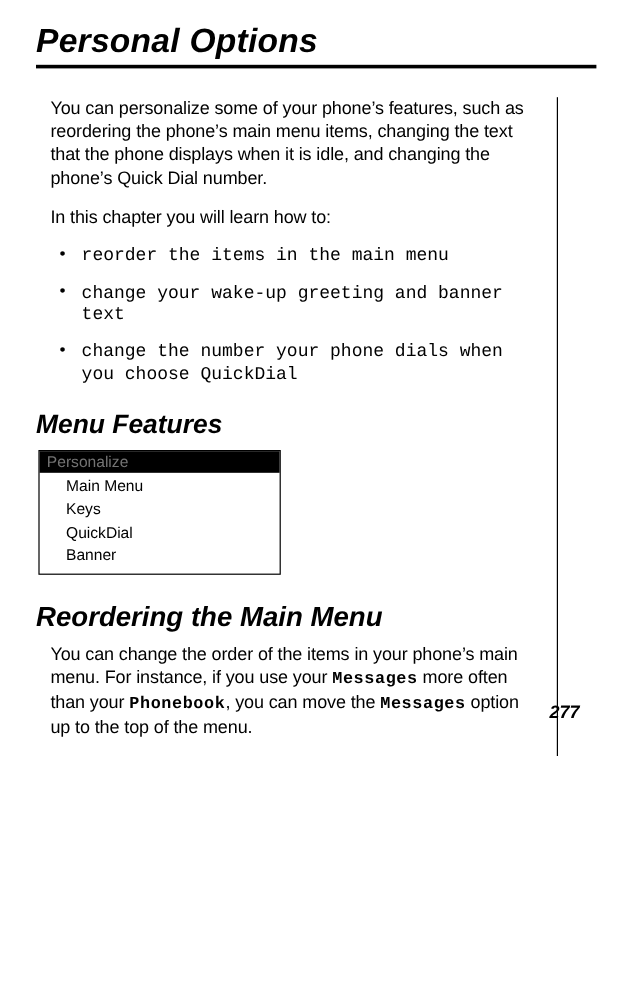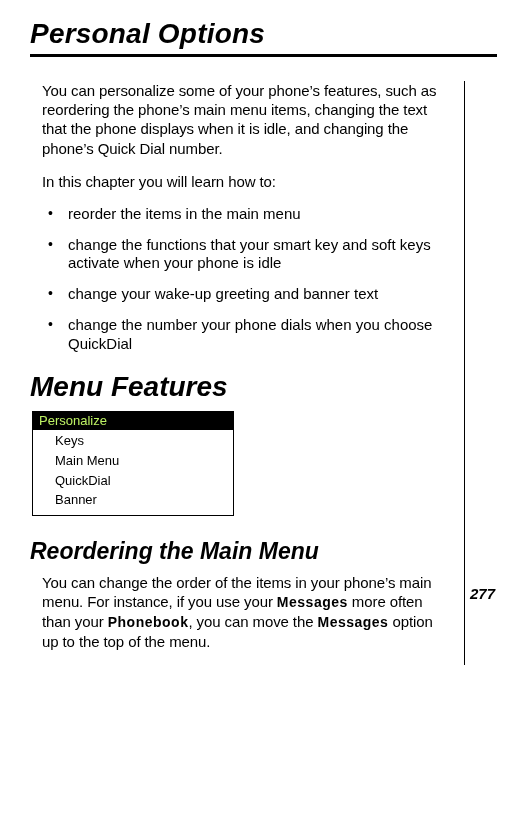--- a/index.html
+++ b/index.html
@@ -58,68 +58,69 @@
     padding: 0;
     margin: 0 0 18px 0;
   }
   ul.bullets li {
     position: relative;
     font-size: 15px;
     line-height: 1.25;
     padding-left: 38px;
     margin: 0 18px 12px 0;
     font-stretch: condensed;
+    font-family: Liberation Mono, monospace;
   }
   ul.bullets li::before {
     content: "•";
     position: absolute;
     left: 18px;
     top: 0;
     font-size: 14px;
   }
   .section-heading {
     font-family: Arial, Helvetica, sans-serif;
     font-weight: bold;
     font-style: italic;
-    font-size: 28px;
+    font-size: 22px;
     margin: 6px 0 8px 0;
   }
   .menu-box {
     width: 200px;
     border: 1px solid #000;
     font-family: Arial, Helvetica, sans-serif;
     font-size: 13px;
     margin: 0 0 22px 2px;
   }
   .menu-box .menu-header {
     background: #000;
-    color: #bef264;
+    color: #737373;
     padding: 1px 6px 2px 6px;
     font-weight: normal;
   }
   .menu-box .menu-items {
     padding: 2px 0 4px 0;
   }
   .menu-box .menu-item {
     padding: 1px 0 3px 22px;
     line-height: 1.2;
   }
   .section-heading.h2 {
     font-size: 23px;
     margin-top: 18px;
   }
   .mono {
-    font-family: Liberation Sans, sans-serif;
+    font-family: Liberation Mono, monospace;
     font-weight: bold;
     letter-spacing: 0.5px;
     font-size: 14px;
   }
   .page-number {
     position: absolute;
-    right: 32px;
+    right: 44px;
     bottom: 18px;
     font-style: italic;
     font-weight: bold;
     font-size: 15px;
   }
 </style>
 </head>
 <body>
 
 <div class="page">
@@ -128,32 +129,31 @@
 
   <div class="column-wrap">
     <div class="col-main">
 
       <p class="body-text">You can personalize some of your phone’s features, such as reordering the phone’s main menu items, changing the text that the phone displays when it is idle, and changing the phone’s Quick Dial number.</p>
 
       <p class="body-text">In this chapter you will learn how to:</p>
 
       <ul class="bullets">
         <li>reorder the items in the main menu</li>
-        <li>change the functions that your smart key and soft keys activate when your phone is idle</li>
         <li>change your wake-up greeting and banner text</li>
         <li>change the number your phone dials when you choose QuickDial</li>
       </ul>
 
       <h2 class="section-heading">Menu Features</h2>
 
       <div class="menu-box">
         <div class="menu-header">Personalize</div>
         <div class="menu-items">
+          <div class="menu-item">Main Menu</div>
           <div class="menu-item">Keys</div>
-          <div class="menu-item">Main Menu</div>
           <div class="menu-item">QuickDial</div>
           <div class="menu-item">Banner</div>
         </div>
       </div>
 
       <h2 class="section-heading h2">Reordering the Main Menu</h2>
 
       <p class="body-text"><span>You can change the order of the items in your phone’s main menu. For instance, if you use your </span><span class="mono">Messages</span><span> more often than your </span><span class="mono">Phonebook</span><span>, you can move the </span><span class="mono">Messages</span><span> option up to the top of the menu.</span></p>
 
     </div>

